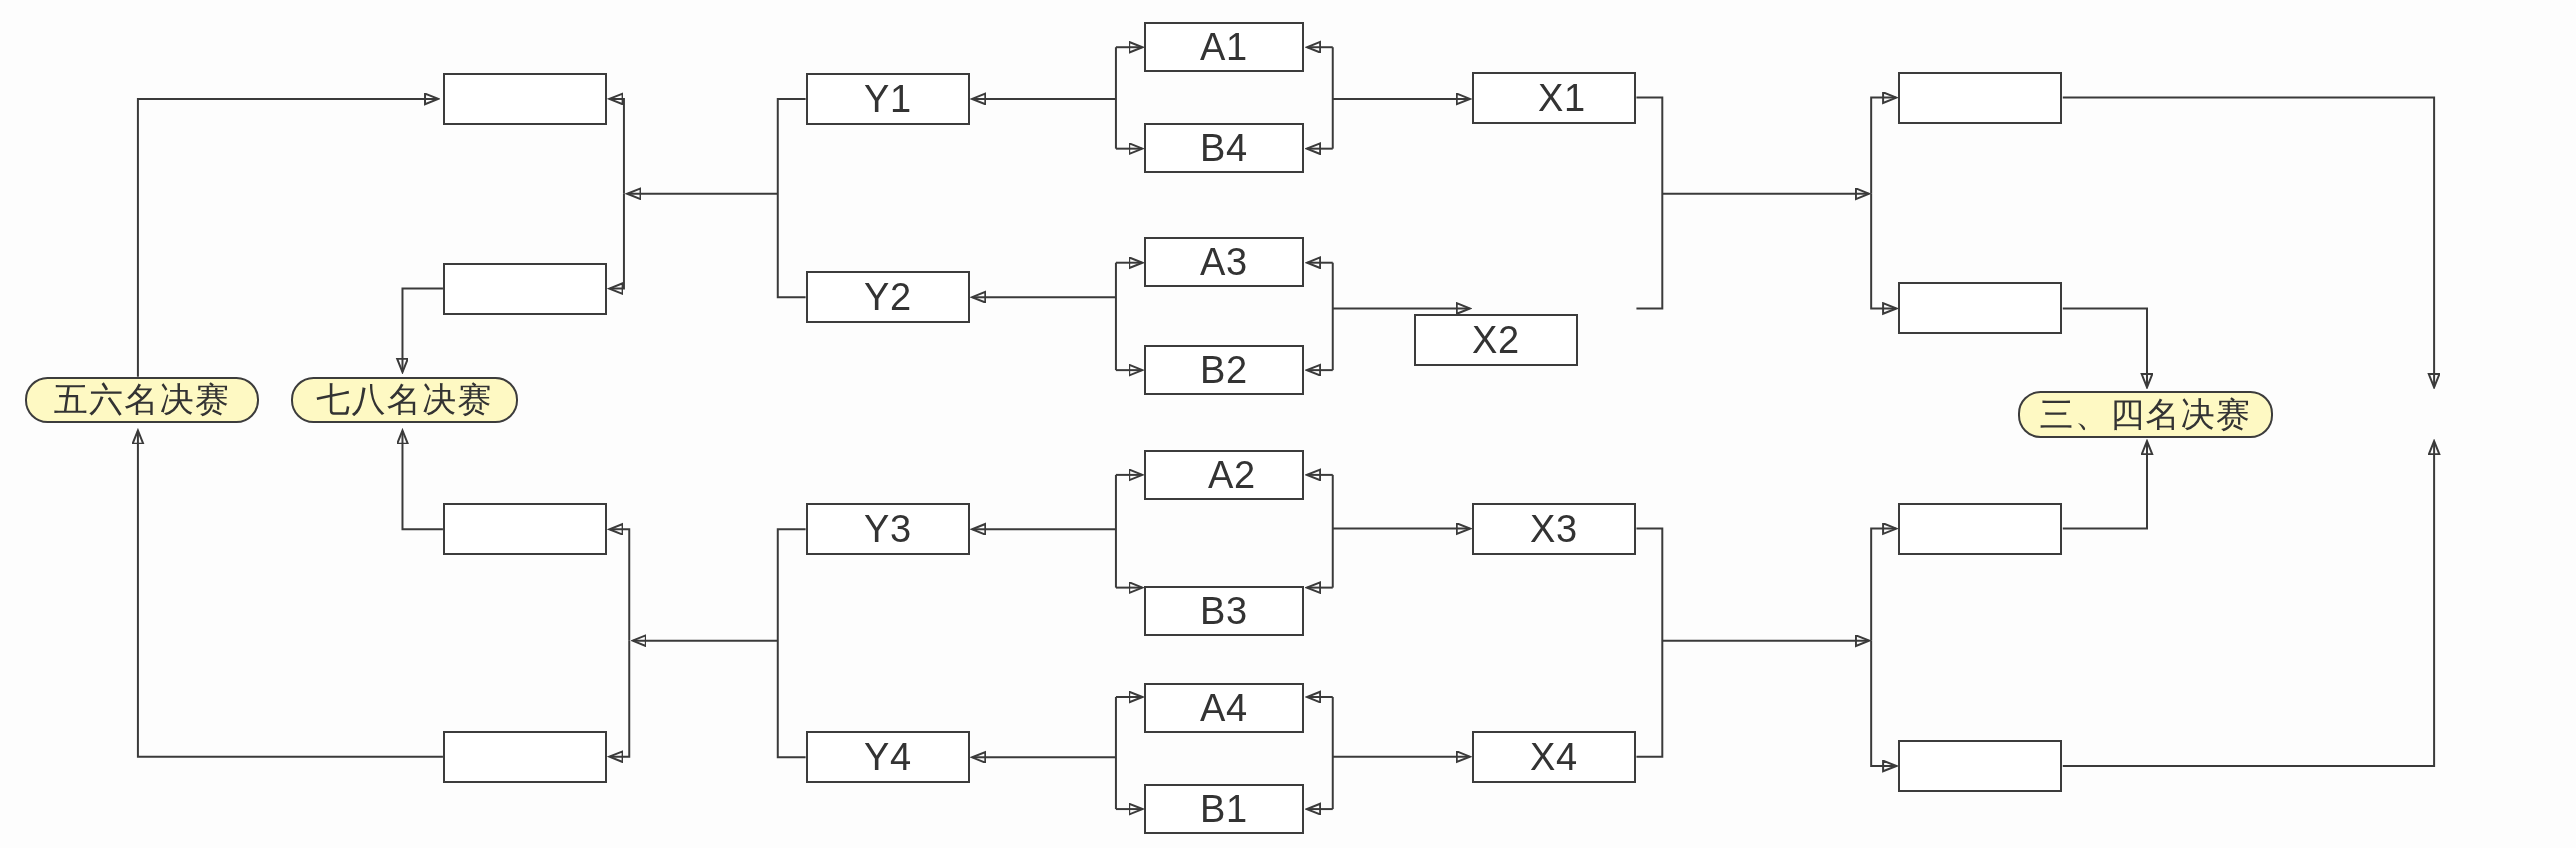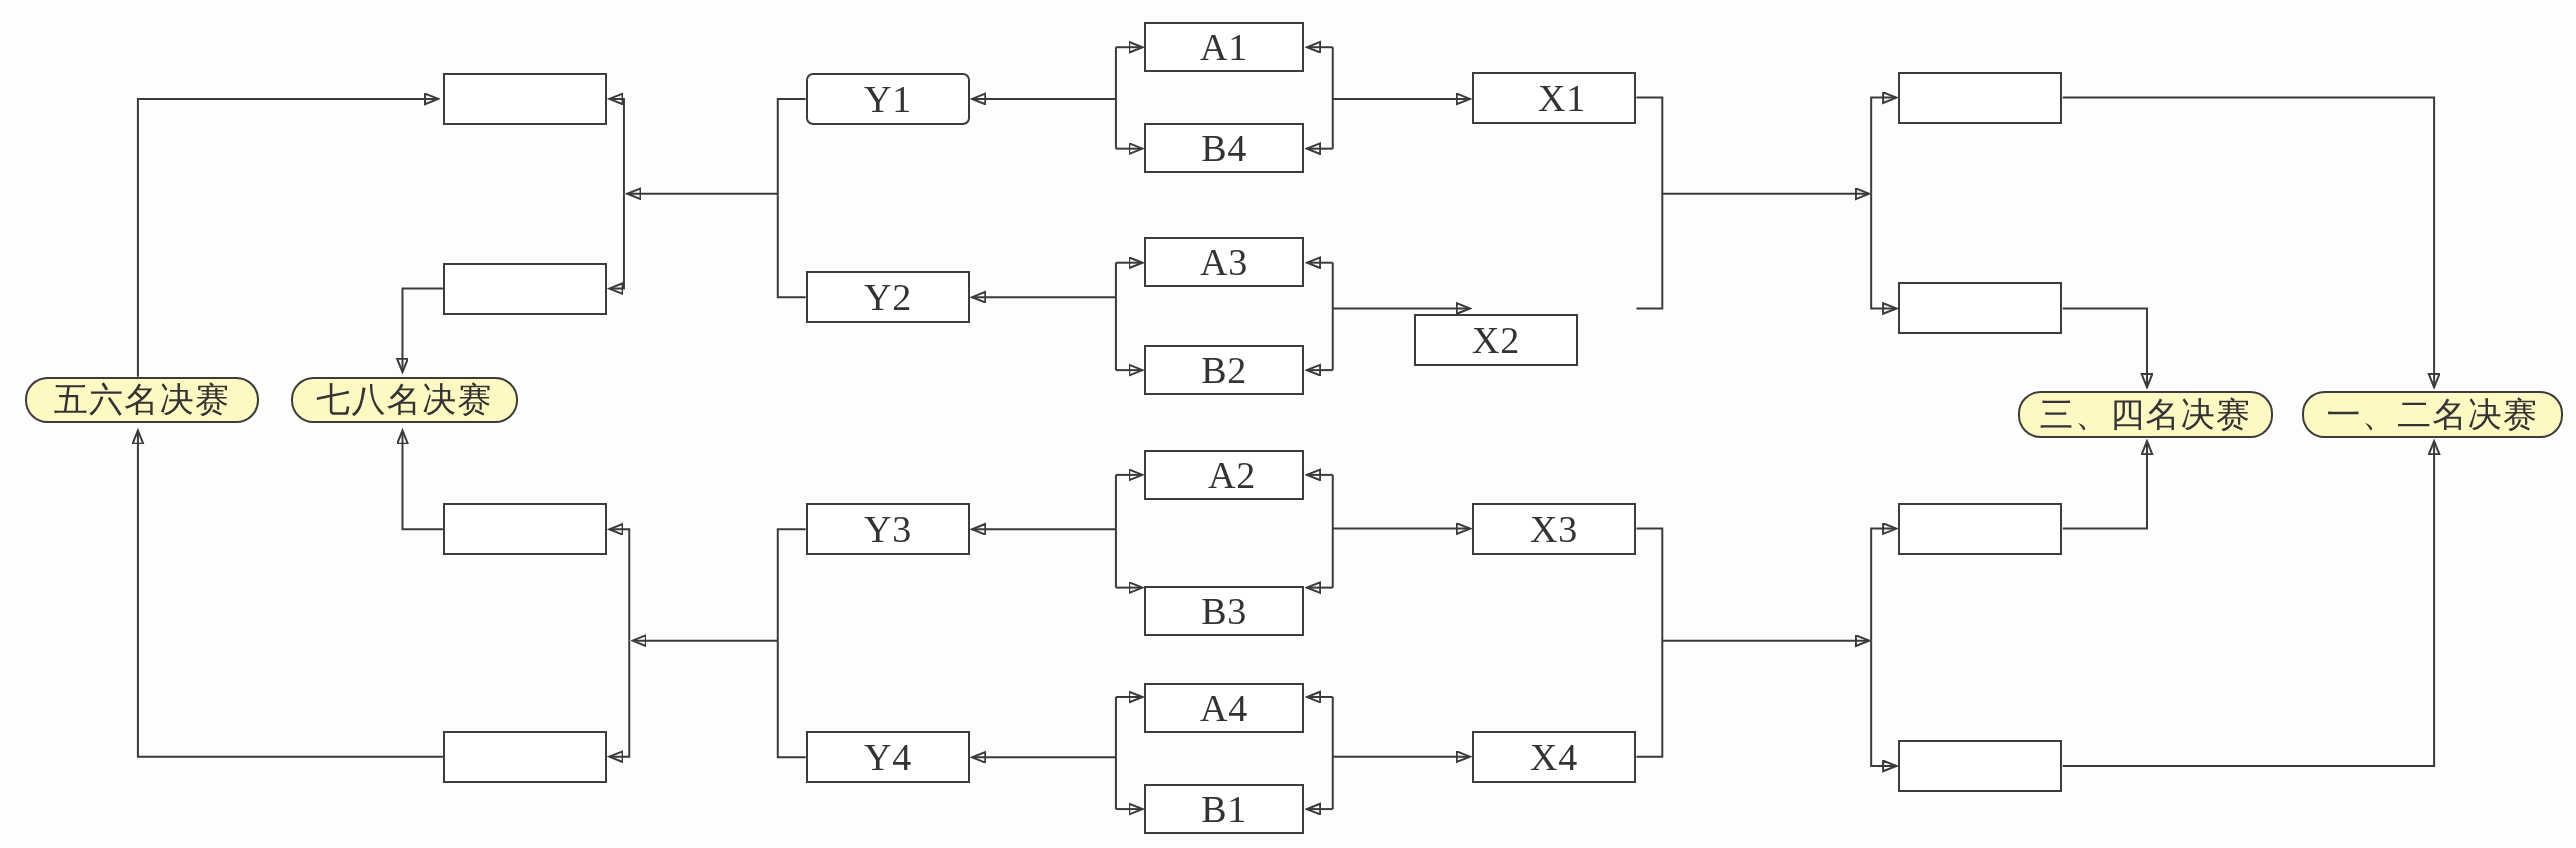--- a/index.html
+++ b/index.html
@@ -13,21 +13,20 @@
   .lines{position:absolute;left:0;top:0;width:2576px;height:849px;}
   .lines path{fill:none;stroke:#3a3a3a;stroke-width:3;}
   .box{
     position:absolute;
     box-sizing:border-box;
     background:#ffffff;
     border:2px solid #3c3c3c;
     display:flex;align-items:center;justify-content:center;
     font-size:38px;color:#333333;
     letter-spacing:0.7px;
-    font-family:Liberation Serif, serif;
   }
   .seed{width:160px;height:50px;}
   .slot{width:164px;height:52px;}
   .final{
     position:absolute;
     box-sizing:border-box;
     background:#fef9c3;
     border:2px solid #3c3c3c;
     border-radius:22.5px;
     display:flex;align-items:center;justify-content:center;
@@ -111,21 +110,21 @@
     <path d="M2822,966 L2822,1155 L2859,1155" marker-end="url(#arrow)"></path>
     <path d="M3111,797 L3238,797 L3238,666" marker-end="url(#arrow)"></path>
     <path d="M3111,1155 L3671,1155 L3671,666" marker-end="url(#arrow)"></path>
   </svg>
 
   <div class="box slot" style="left:443px;top:73px;"></div>
   <div class="box slot" style="left:443px;top:263px;"></div>
   <div class="box slot" style="left:443px;top:503px;"></div>
   <div class="box slot" style="left:443px;top:731px;"></div>
 
-  <div class="box slot" style="left:806px;top:73px;border-radius:7px;">Y1</div>
+  <div class="box slot" style="left:806px;top:73px;">Y1</div>
   <div class="box slot" style="left:806px;top:271px;">Y2</div>
   <div class="box slot" style="left:806px;top:503px;">Y3</div>
   <div class="box slot" style="left:806px;top:731px;">Y4</div>
 
   <div class="box seed" style="left:1144px;top:22px;">A1</div>
   <div class="box seed" style="left:1144px;top:123px;">B4</div>
   <div class="box seed" style="left:1144px;top:237px;">A3</div>
   <div class="box seed" style="left:1144px;top:345px;">B2</div>
   <div class="box seed" style="left:1144px;top:450px;padding-left:16px;">A2</div>
   <div class="box seed" style="left:1144px;top:562px;margin-top:24px;">B3</div>
@@ -138,16 +137,15 @@
   <div class="box slot" style="left:1472px;top:731px;">X4</div>
 
   <div class="box slot" style="left:1898px;top:72px;"></div>
   <div class="box slot" style="left:1898px;top:282px;"></div>
   <div class="box slot" style="left:1898px;top:503px;"></div>
   <div class="box slot" style="left:1898px;top:740px;"></div>
 
   <div class="final" style="left:25px;top:377px;width:234px;height:46px;">五六名决赛</div>
   <div class="final" style="left:2018px;top:391px;width:255px;height:47px;">三、四名决赛</div>
   <div class="final" style="left:291px;top:377px;width:227px;height:46px;">七八名决赛</div>
-  <div class="final" style="left:2302px;top:391px;width:261px;height:47px;">一、二名决赛</div>
 
 </div>
 
 
 </body></html>

